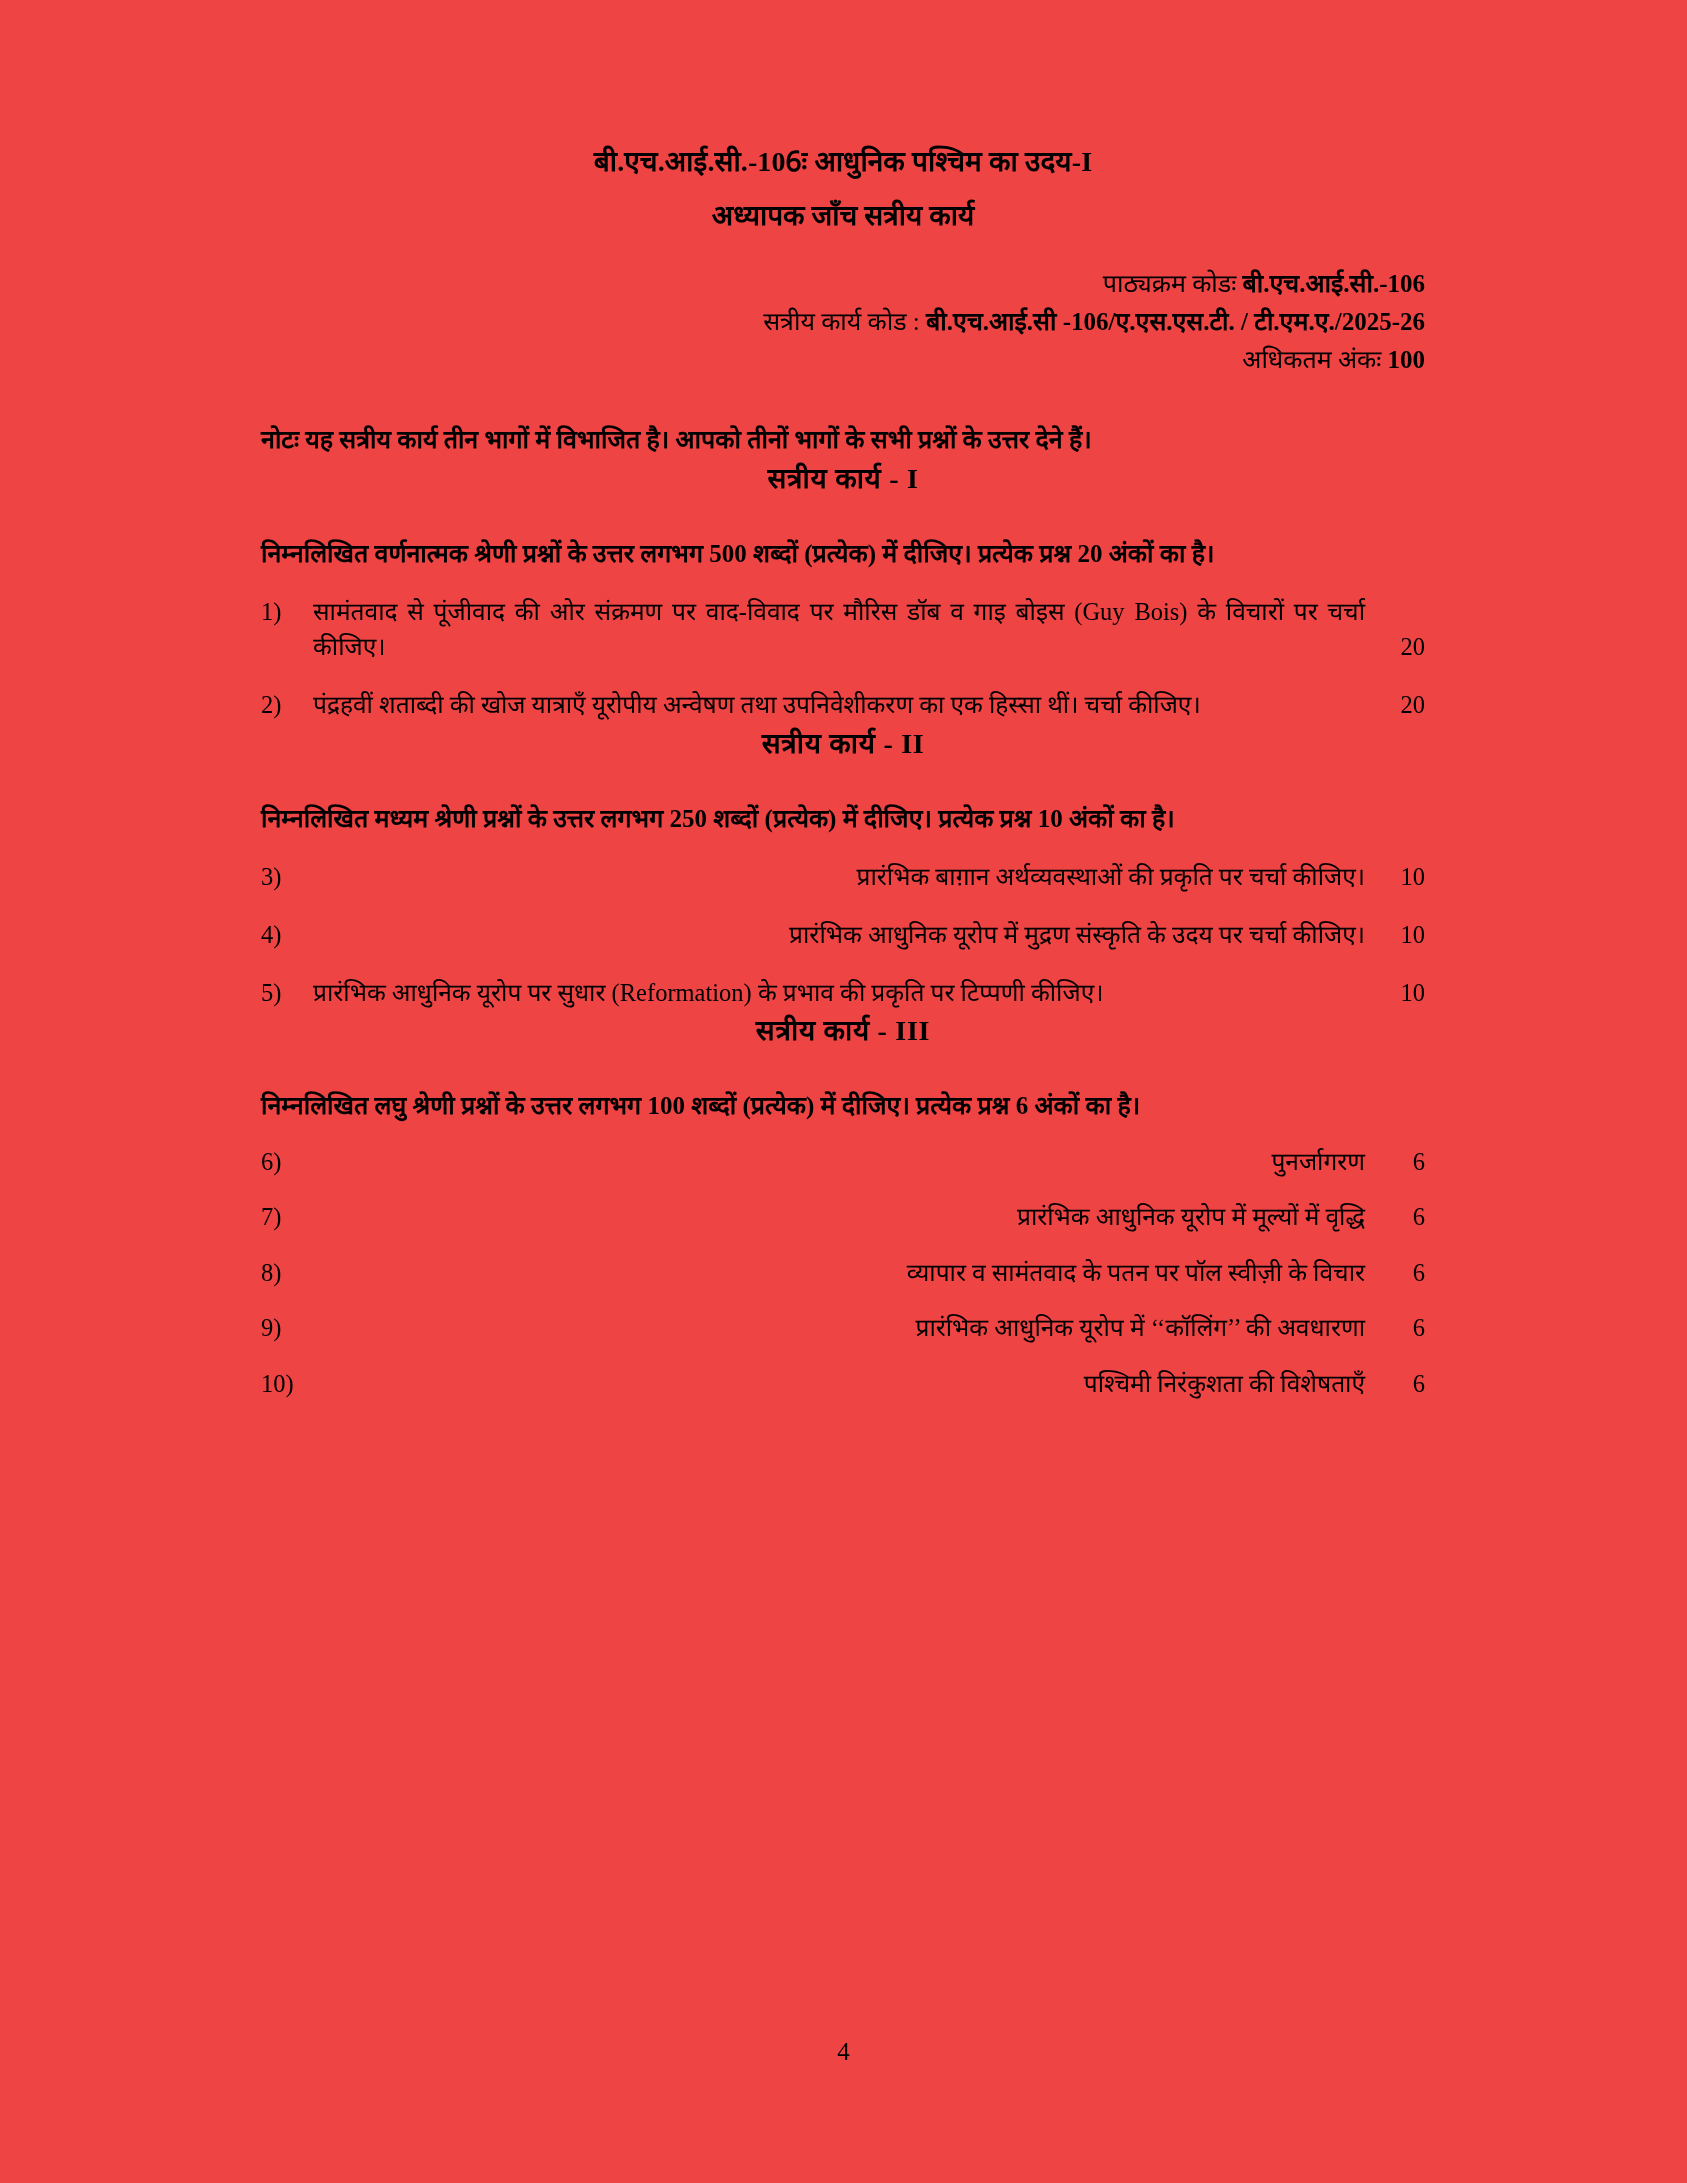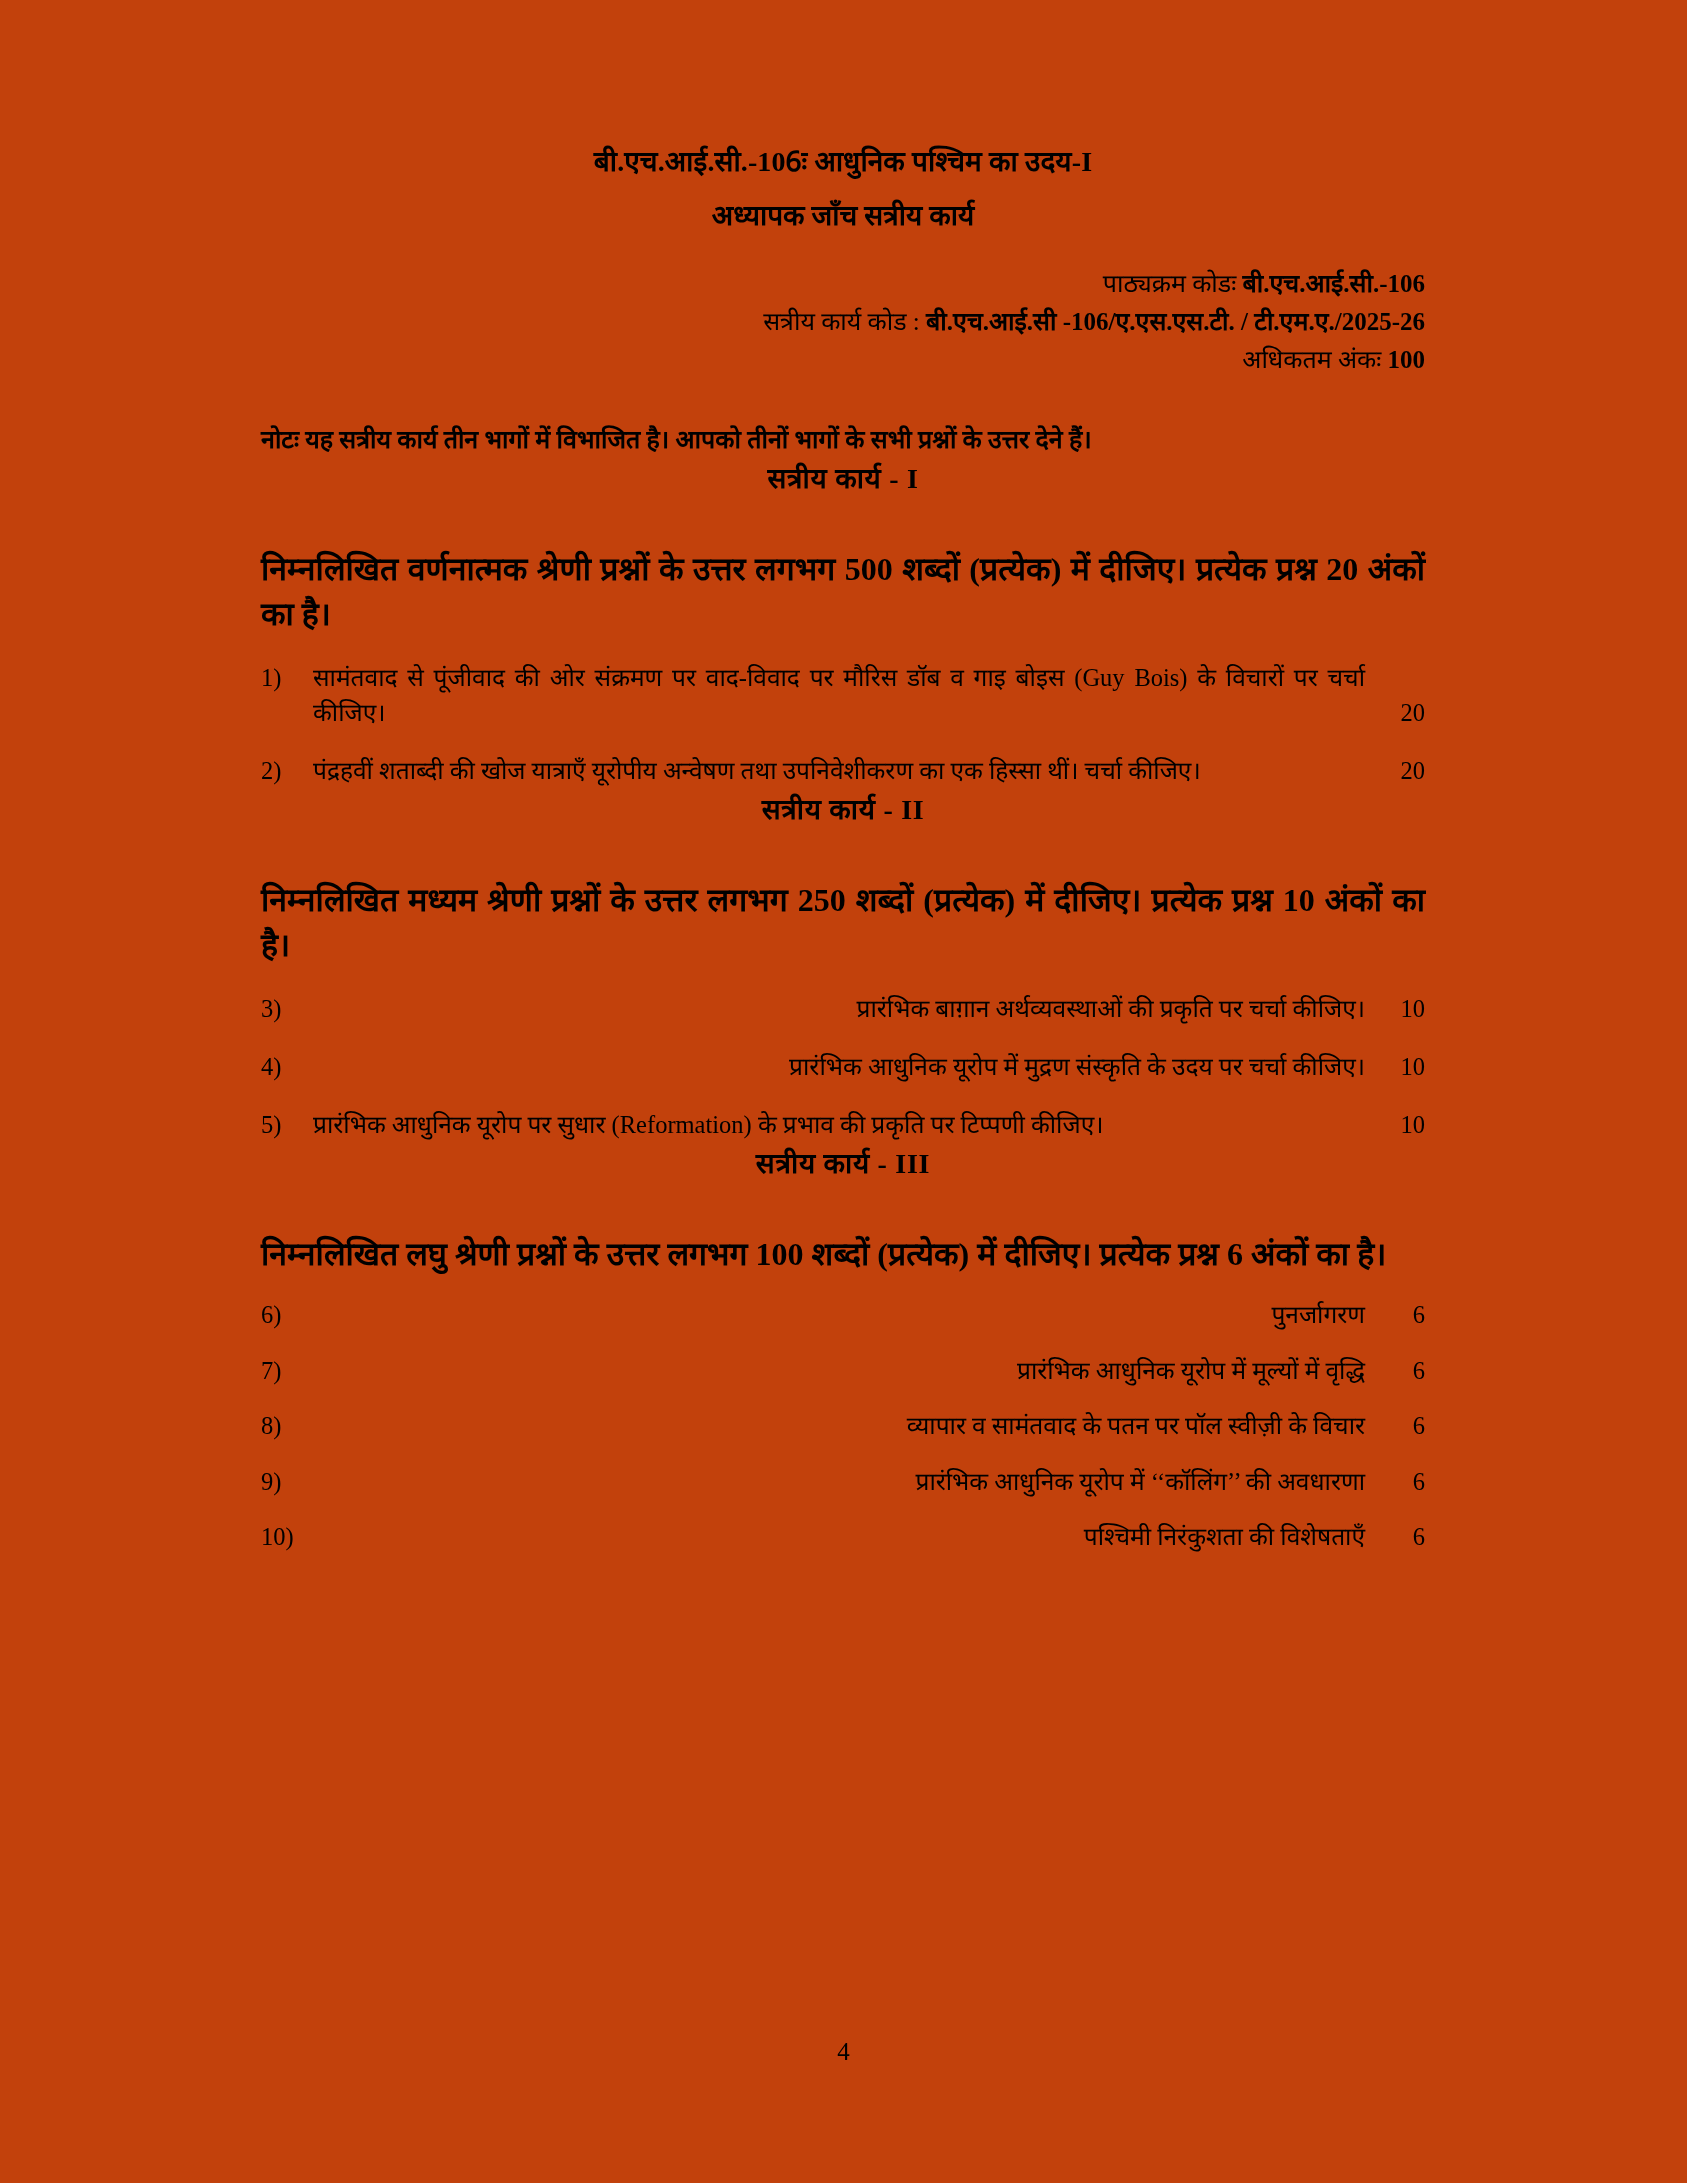--- a/index.html
+++ b/index.html
@@ -4,21 +4,21 @@
 <style>
   html, body {
     margin: 0;
     padding: 0;
     background: #ffffff;
   }
   .page {
     position: relative;
     width: 1687px;
     height: 2183px;
-    background: #c2410c;
+    background: #ef4444;
     box-sizing: border-box;
     padding: 0;
     font-family: "Liberation Serif", "DejaVu Serif", serif;
     color: #000000;
     overflow: hidden;
   }
   .content {
     position: absolute;
     left: 261px;
     top: 0;
@@ -63,22 +63,22 @@
 
   
   .section-heading {
     text-align: center;
     font-size: 28px;
     font-weight: bold;
     margin-bottom: 0;
     letter-spacing: 0.7px;
   }
   .section-instruction {
-    margin-top: 51px;
-    font-size: 32px;
+    margin-top: 40px;
+    font-size: 25px;
     line-height: 1.42;
     font-weight: bold;
     text-align: justify;
     text-justify: inter-word;
   }
 
   
   .qlist { margin-top: 16px; }
   .qrow {
     display: flex;

